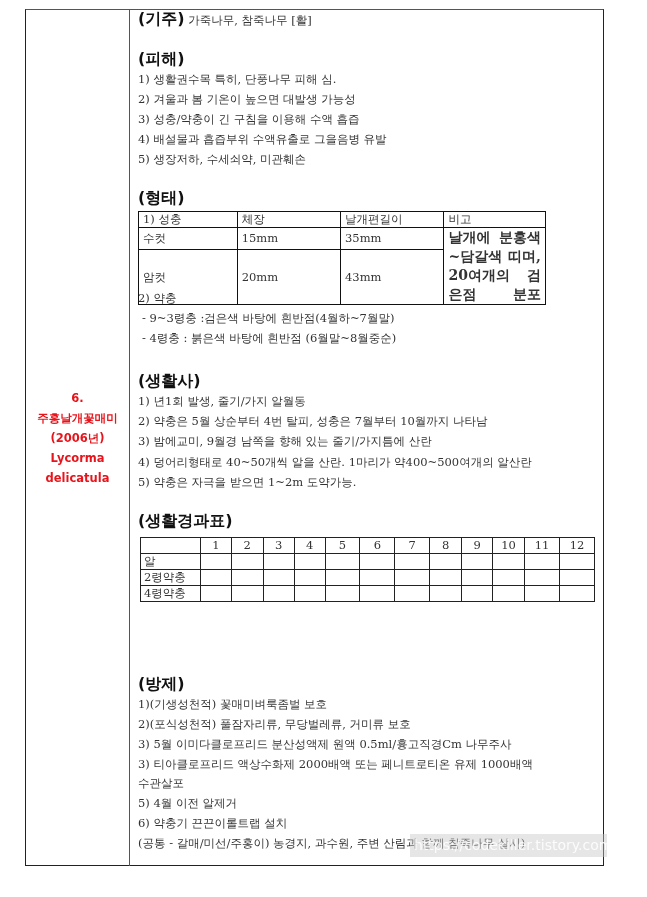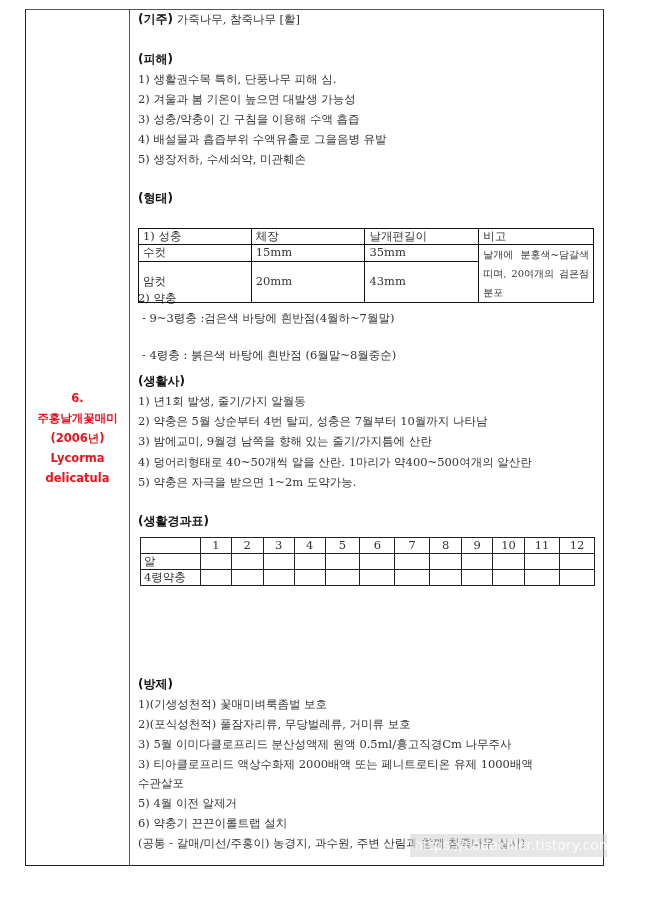--- a/index.html
+++ b/index.html
@@ -6,27 +6,27 @@
   body { width: 647px; height: 897px; position: relative; overflow: hidden;
          font-family: "DejaVu Serif", "Liberation Serif", serif; color: #222; }
   .frame { position: absolute; left: 25px; top: 9px; width: 579px; height: 857px;
            border: 1.5px solid #222; box-sizing: border-box; border-top-color:#555; }
   .divider { position: absolute; left: 129px; top: 9px; width: 1px; height: 857px; background: #555; }
   .left-label { position: absolute; left: 26px; top: 388px; width: 103px; text-align: center;
                 color: #e8141b; font-family: "DejaVu Sans", "Liberation Sans", sans-serif;
                 font-weight: bold; font-size: 11.5px; line-height: 20px; }
   .content { position: absolute; left: 138px; top: 9px; width: 460px; font-size: 11.5px; }
   .line { position: absolute; left: 0; white-space: nowrap; line-height: 16px; }
-  .h { font-family: "DejaVu Sans", "Liberation Sans", sans-serif; font-weight: bold; font-size: 12px; color:#111; }
+  .h { font-family: "DejaVu Sans", "Liberation Sans", sans-serif; font-weight: bold; font-size: 16px; color:#111; }
   .t { color: #333; }
   table { border-collapse: collapse; position: absolute; font-size: 11.5px; }
   td { border: 1px solid #111; padding: 0 4px; color:#333; line-height: 15px; }
-  .morph { left: 138px; top: 228px; width: 456px; }
+  .morph { left: 138px; top: 211px; width: 408px; }
   .morph td { height: 15px; vertical-align: middle; }
-  .morph .note { line-height: 19px; font-size: 10px; text-align: justify; text-align-last: justify; }
+  .morph .note { line-height: 19px; font-size: 14px; text-align: justify; text-align-last: justify; font-weight: bold; }
   .life { left: 140px; top: 537px; width: 455px; border: 1.5px solid #111; }
   .life td { height: 15px; padding: 0 3px; border-color:#222; }
   .life td.m { text-align: center; }
   .watermark { position: absolute; left: 410px; top: 834px; width: 197px; height: 23px;
                background: rgba(200,200,200,0.45); color: rgba(255,255,255,0.85);
                font-family: "DejaVu Sans", "Liberation Sans", sans-serif; font-size: 14px;
                line-height: 23px; padding-left: 4px; white-space: nowrap; overflow: hidden; box-sizing: border-box; }
 </style>
 </head>
 <body>
@@ -53,21 +53,21 @@
   <div class="line t" style="top:62px">1) 생활권수목 특히, 단풍나무 피해 심.</div>
   <div class="line t" style="top:82px">2) 겨울과 봄 기온이 높으면 대발생 가능성</div>
   <div class="line t" style="top:102px">3) 성충/약충이 긴 구침을 이용해 수액 흡즙</div>
   <div class="line t" style="top:122px">4) 배설물과 흡즙부위 수액유출로 그을음병 유발</div>
   <div class="line t" style="top:142px">5) 생장저하, 수세쇠약, 미관훼손</div>
 
   <div class="line h" style="top:181px">(형태)</div>
 
   <div class="line t" style="top:281px">2) 약충</div>
   <div class="line t" style="top:301px; left:4px">- 9~3령충 :검은색 바탕에 흰반점(4월하~7월말)</div>
-  <div class="line t" style="top:338px; left:4px">- 4령충 : 붉은색 바탕에 흰반점 (6월말~8월중순)</div>
+  <div class="line t" style="top:321px; left:4px">- 4령충 : 붉은색 바탕에 흰반점 (6월말~8월중순)</div>
 
   <div class="line h" style="top:364px">(생활사)</div>
   <div class="line t" style="top:384px">1) 년1회 발생, 줄기/가지 알월동</div>
   <div class="line t" style="top:404px">2) 약충은 5월 상순부터 4번 탈피, 성충은 7월부터 10월까지 나타남</div>
   <div class="line t" style="top:424px">3) 밤에교미, 9월경 남쪽을 향해 있는 줄기/가지틈에 산란</div>
   <div class="line t" style="top:445px">4) 덩어리형태로 40~50개씩 알을 산란. 1마리가 약400~500여개의 알산란</div>
   <div class="line t" style="top:465px">5) 약충은 자극을 받으면 1~2m 도약가능.</div>
 
   <div class="line h" style="top:504px">(생활경과표)</div>
 
@@ -151,20 +151,35 @@
         <td></td>
         <td></td>
         <td></td>
         <td></td>
         <td></td>
         <td></td>
         <td></td>
         <td></td>
       </tr>
       <tr>
+        <td>2령약충</td>
+        <td></td>
+        <td></td>
+        <td></td>
+        <td></td>
+        <td></td>
+        <td></td>
+        <td></td>
+        <td></td>
+        <td></td>
+        <td></td>
+        <td></td>
+        <td></td>
+      </tr>
+      <tr>
         <td>4령약충</td>
         <td></td>
         <td></td>
         <td></td>
         <td></td>
         <td></td>
         <td></td>
         <td></td>
         <td></td>
         <td></td>

